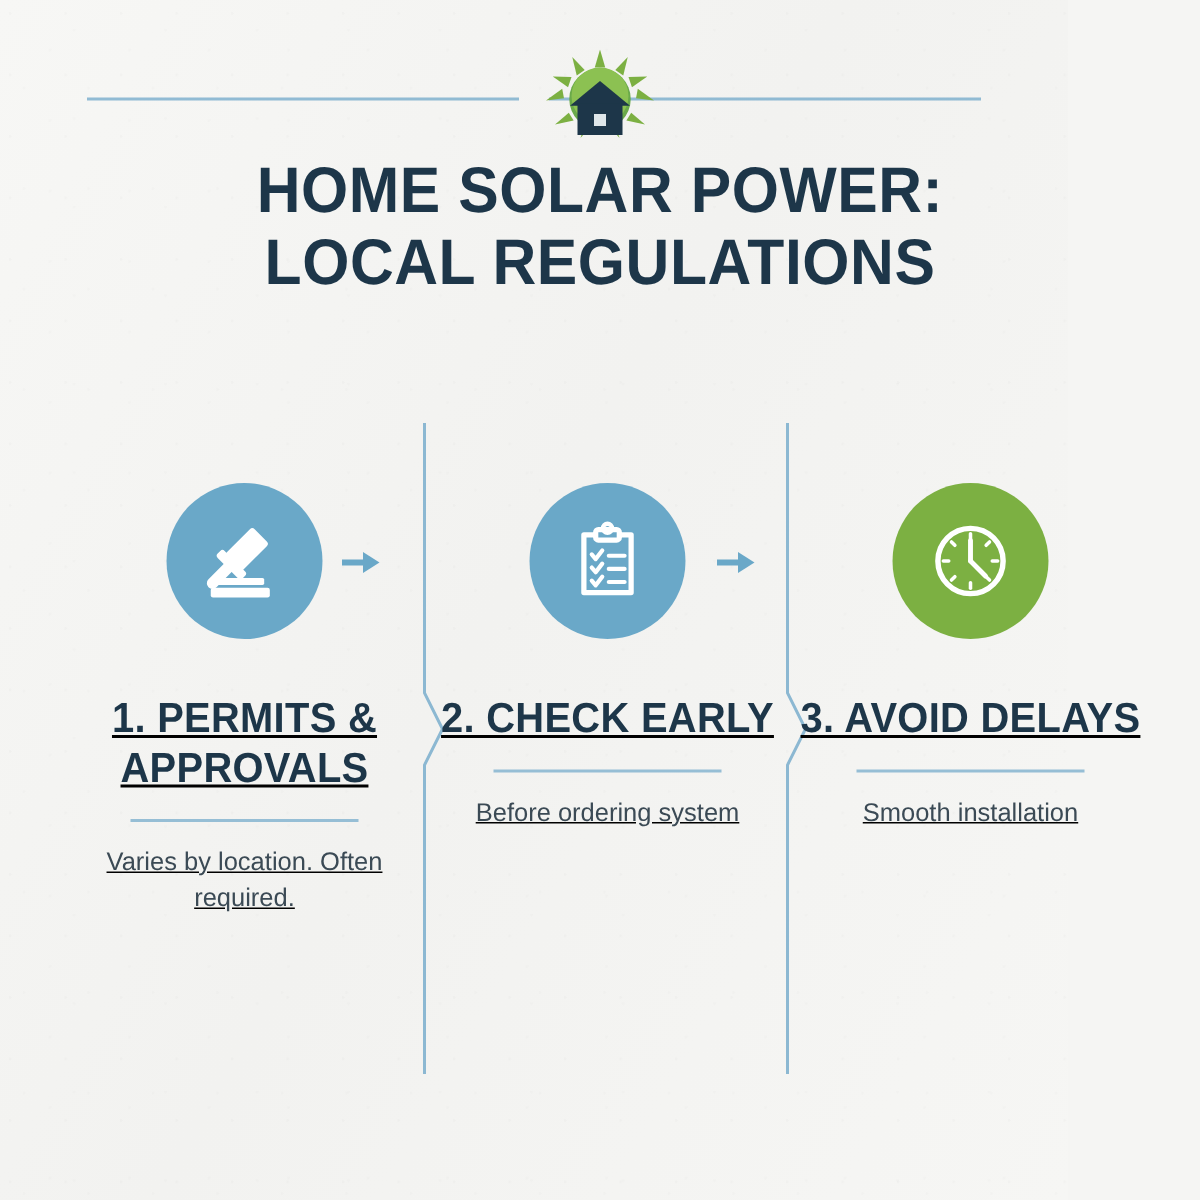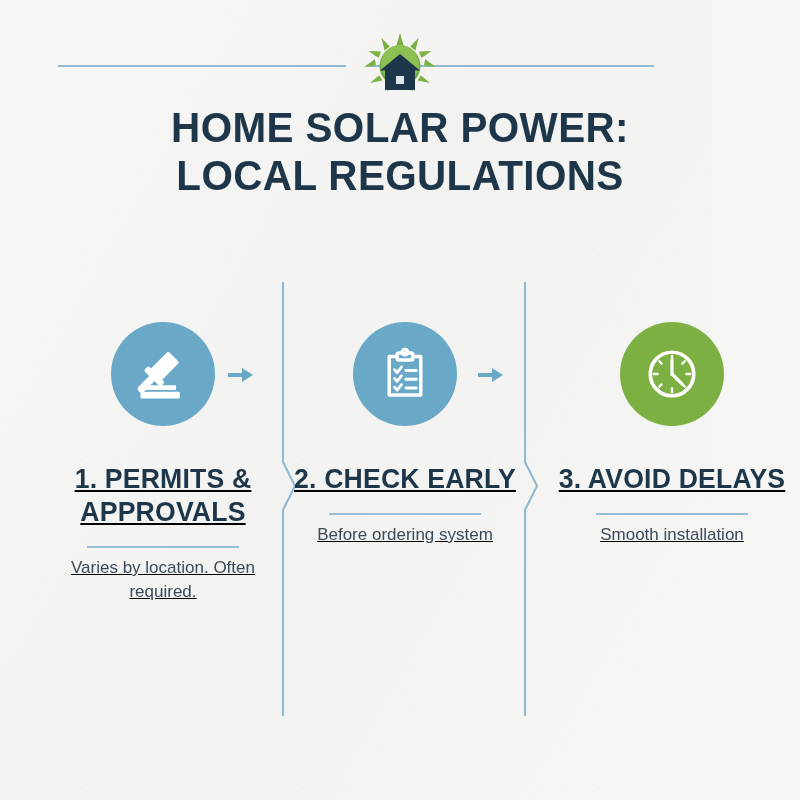--- a/index.html
+++ b/index.html
@@ -77,21 +77,21 @@
   
   .step {
     position: absolute;
     top: 322px;
     width: 242px;
     text-align: center;
     text-decoration: underline;
   }
   .step.s1 { left: 42px; }
   .step.s2 { left: 284px; }
-  .step.s3 { left: 551px; }
+  .step.s3 { left: 526px; }
 
   .icon-circle {
     width: 104px;
     height: 104px;
     border-radius: 50%;
     margin: 0 auto;
     display: flex;
     align-items: center;
     justify-content: center;
   }
@@ -111,21 +111,21 @@
 
   .step-rule {
     width: 152px;
     height: 2px;
     background: #8cb8d2;
     margin: 18px auto 0 auto;
     opacity: 0.9;
   }
 
   .step-body {
-    margin-top: 8px;
+    margin-top: 15px;
     color: #3b4a55;
     font-size: 17px;
     line-height: 24px;
   }
 
   
   .flow-arrow {
     position: absolute;
     top: 365px;
     width: 26px;

